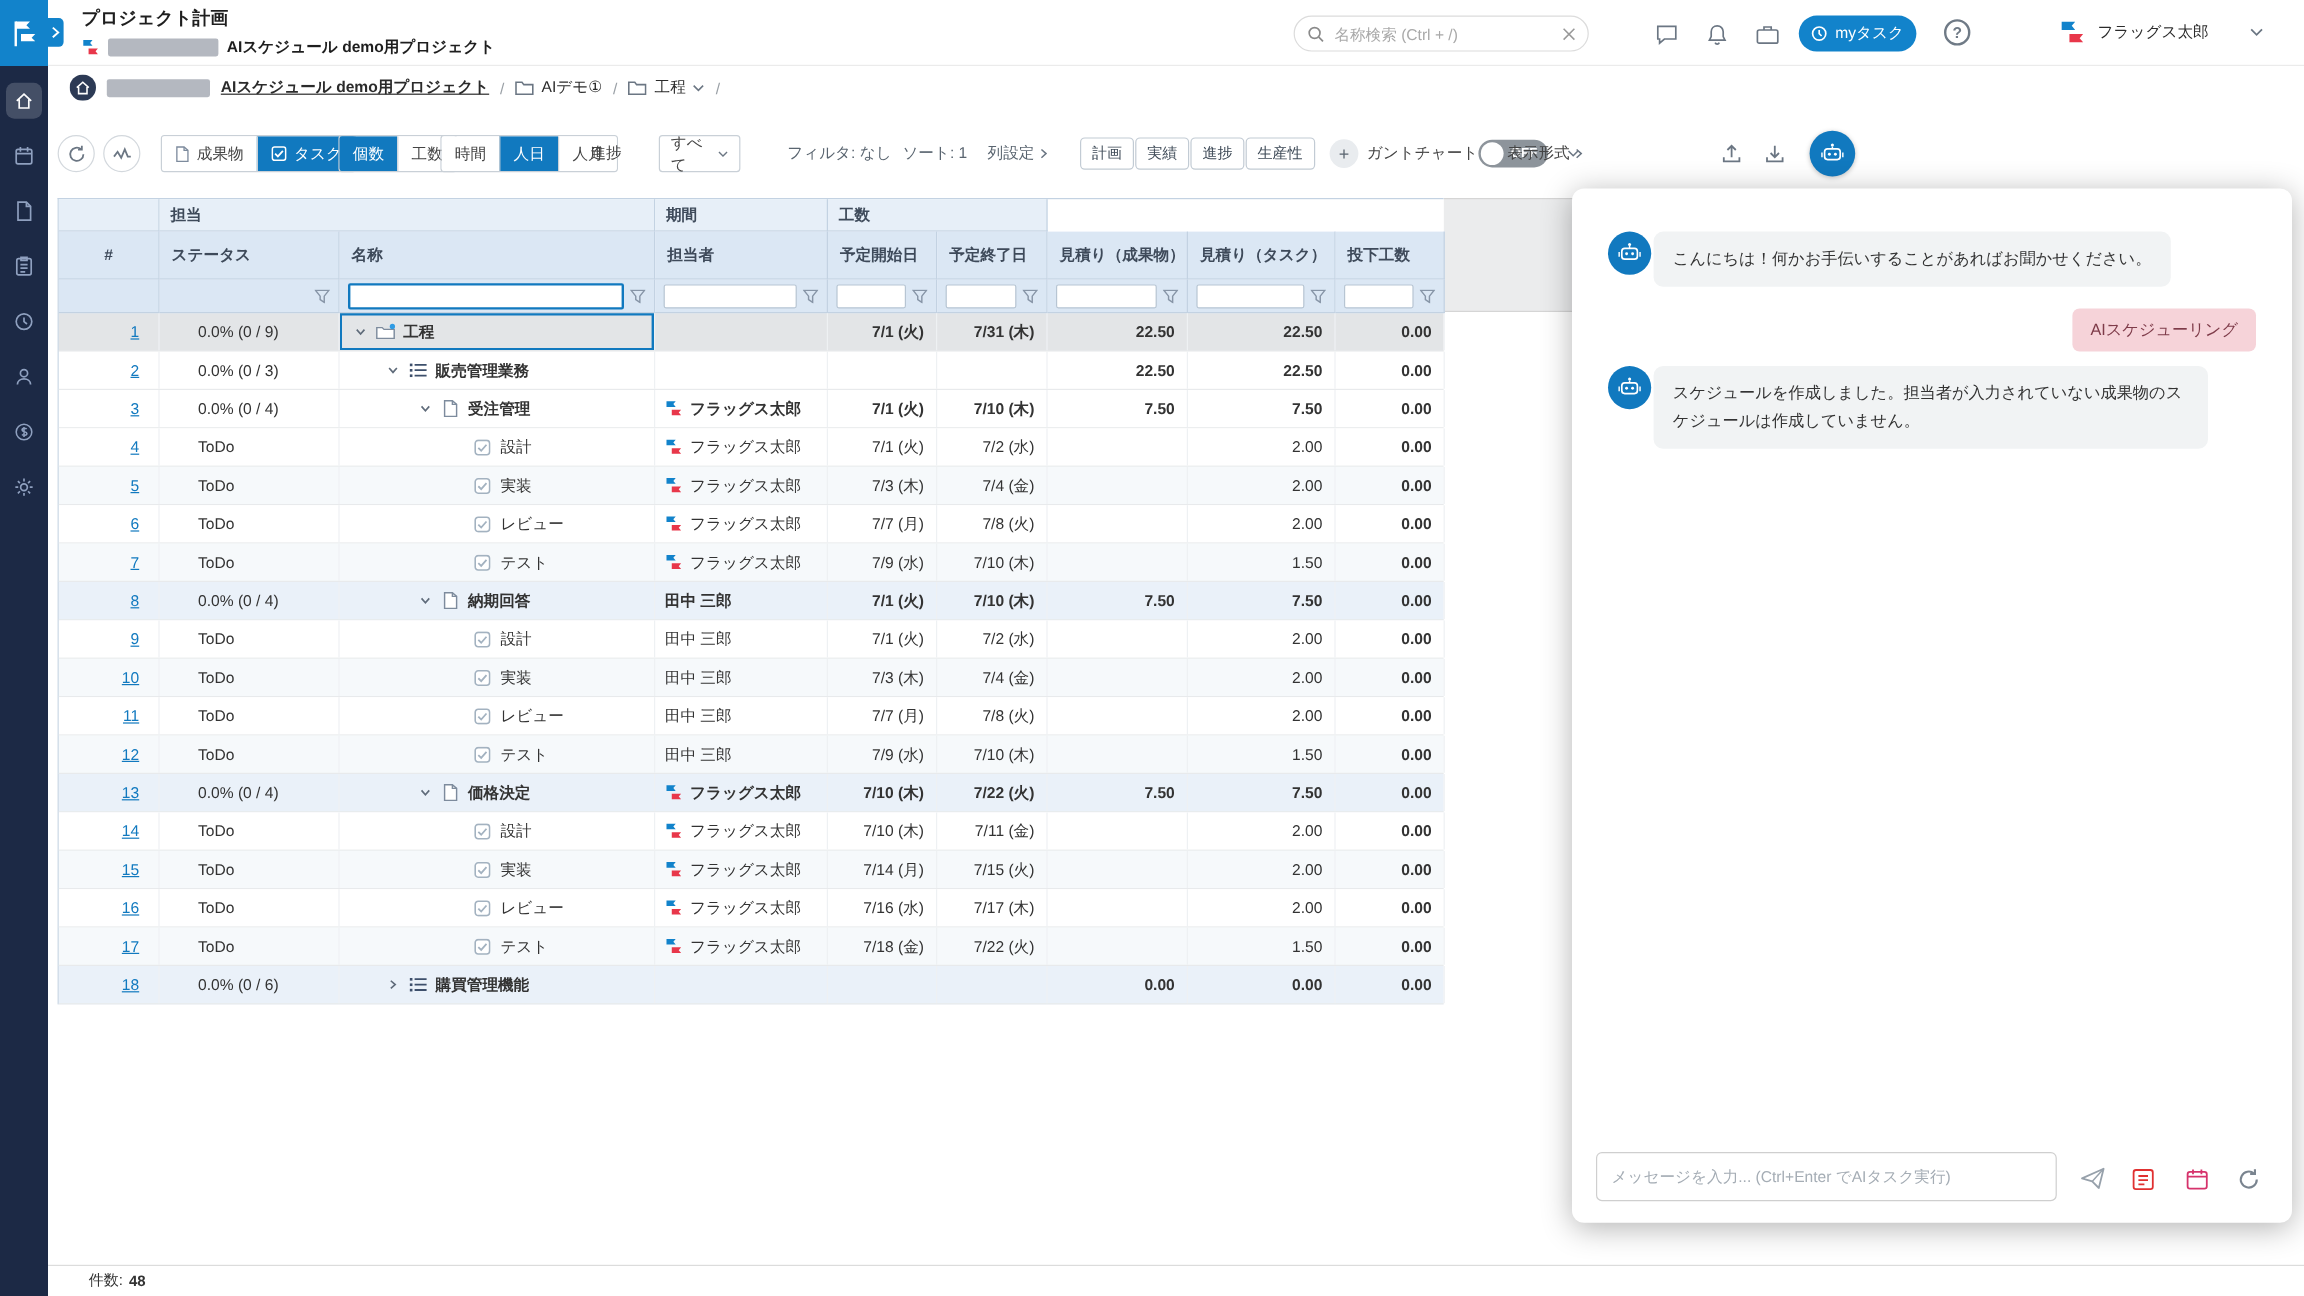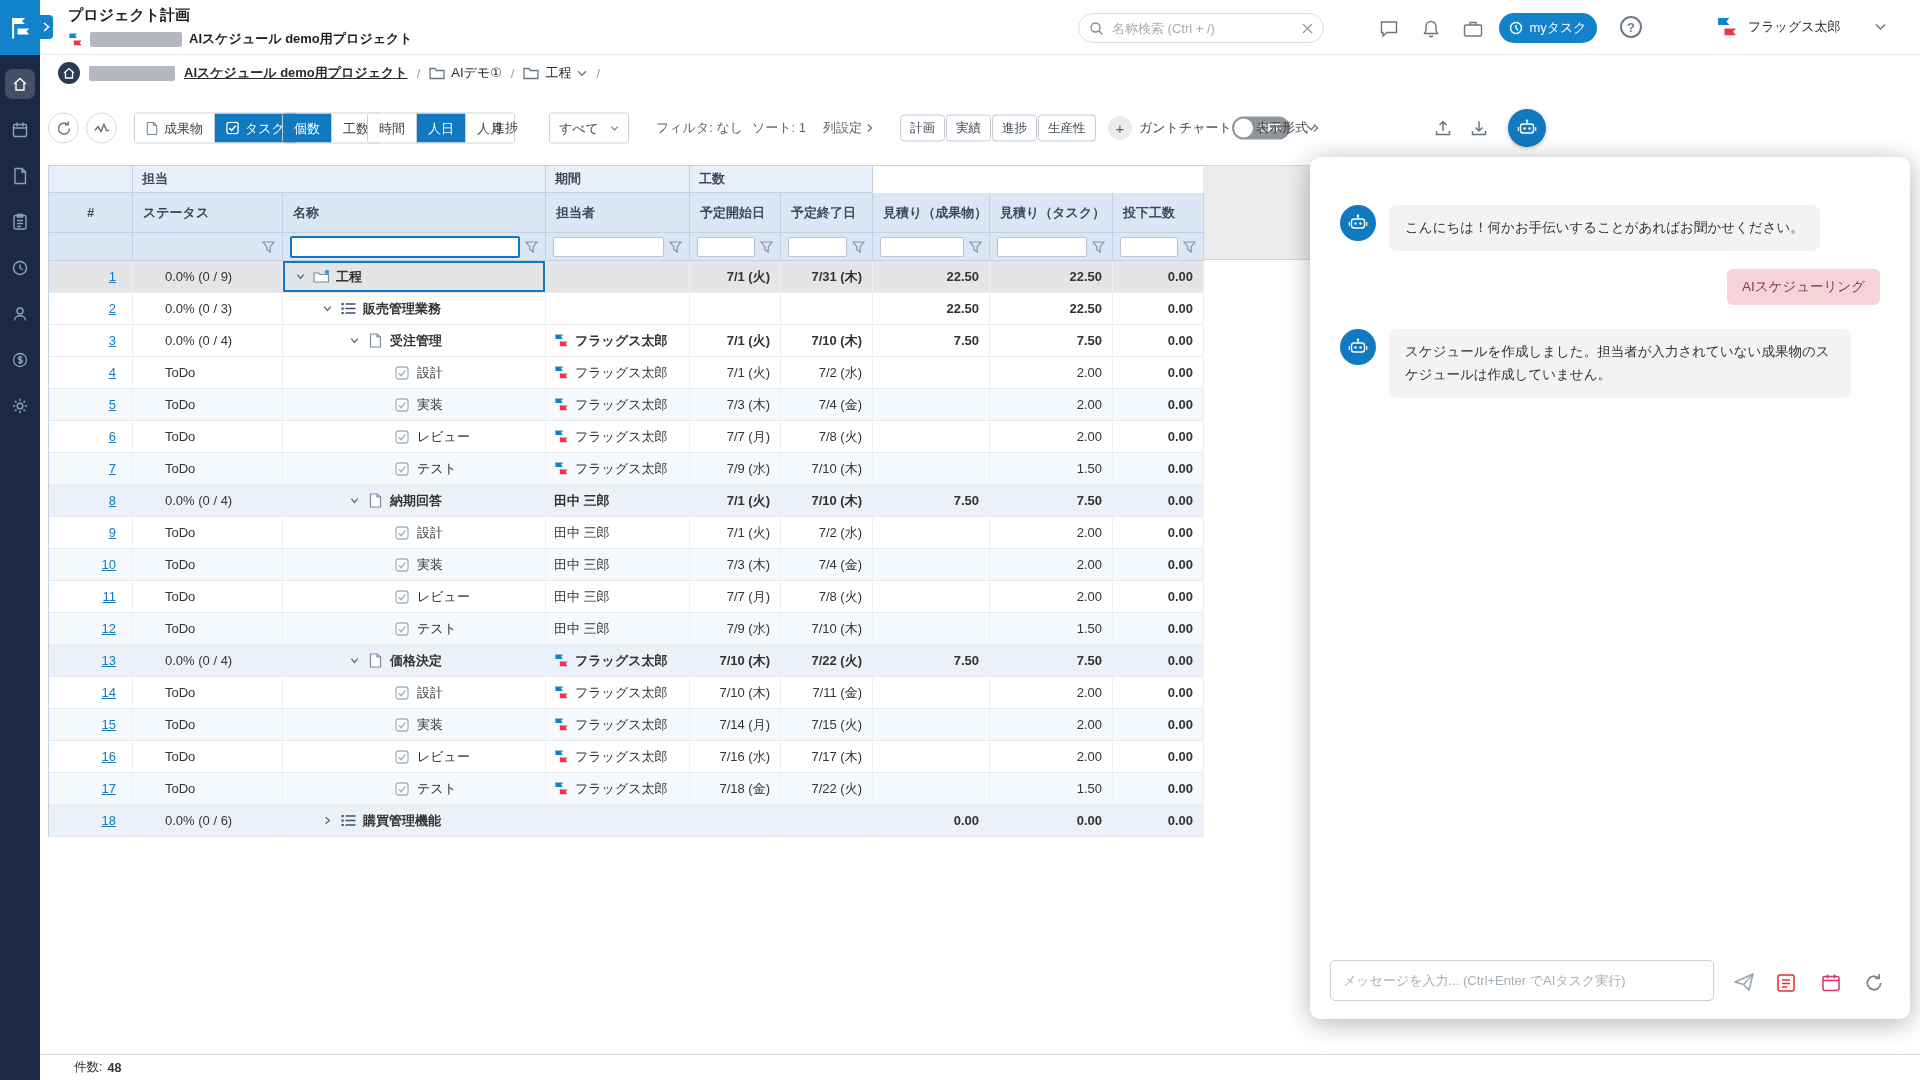--- a/index.html
+++ b/index.html
@@ -45,21 +45,21 @@
 
 
 .toolbar{position:absolute;left:40px;top:91px;width:1880px;height:74px;background:#fff;z-index:8}
 .tool{position:absolute;top:50%;transform:translateY(-50%)}
 .circle-btn{width:31px;height:31px;border:1px solid #d3d8dd;border-radius:50%;background:#fff;display:flex;align-items:center;justify-content:center;cursor:pointer}
 .seg-group{display:flex;border:1px solid #c9d0d7;border-radius:3px;overflow:hidden;height:31px}
 .seg{display:flex;align-items:center;gap:6px;padding:0 11px;background:#fff;color:#444;font-size:13px;cursor:pointer;border-left:1px solid #c9d0d7;white-space:nowrap}
 .seg:first-child{border-left:0}
 .seg.active{background:#1179bf;color:#fff}
 .plain-btn{color:#444;font-size:13px;cursor:pointer;background:none;border:none;font-family:inherit;white-space:nowrap}
-.select{display:flex;align-items:center;justify-content:space-between;width:80px;height:31px;border:1px solid #c9d0d7;border-radius:3px;
+.select{display:flex;align-items:center;justify-content:space-between;width:68px;height:31px;border:1px solid #c9d0d7;border-radius:3px;
   padding:0 9px;color:#444;cursor:pointer;background:#fff}
 .meta-label{color:#5a6570;font-size:13px;cursor:pointer;display:flex;align-items:center;gap:5px;white-space:nowrap}
 .chip{height:27px;display:flex;align-items:center;padding:0 9px;border:1px solid #c2cbd4;border-radius:4px;color:#3e4a57;background:#fff;cursor:pointer;font-size:12.5px;white-space:nowrap}
 .add-btn{width:24px;height:24px;border-radius:50%;background:#e9ecef;color:#5a6570;display:flex;align-items:center;justify-content:center;font-size:15px;cursor:pointer}
 .toggle{width:58px;height:23px;border-radius:12px;background:#8d949b;position:relative;cursor:pointer}
 .toggle .knob{position:absolute;left:2px;top:2px;width:19px;height:19px;border-radius:50%;background:#fff}
 .toggle .tlabel{position:absolute;right:9px;top:5px;color:#fff;font-size:11px;font-weight:700}
 .ai-btn{width:38px;height:38px;border-radius:50%;background:#1179bf;display:flex;align-items:center;justify-content:center;cursor:pointer;box-shadow:0 1px 4px rgba(0,0,0,.25);border:0}
 
 
@@ -93,21 +93,21 @@
 .aflag{display:inline-flex;flex:none}
 .cell-selected{box-shadow:inset 0 0 0 2px #1179bf}
 .bg-selected{background:#e3e5e7}
 .bg-parent{background:#eaf1f9}
 .bg-alt{background:#f6f9fb}
 .bg-white{background:#fff}
 
 
 .chat{position:absolute;left:1310px;top:157px;width:600px;height:862px;background:#fff;border-radius:10px;
   box-shadow:0 4px 26px rgba(0,0,0,.3);z-index:30;padding:24px 30px}
-.msg{display:flex;gap:13px;margin-top:24px}
+.msg{display:flex;gap:2px;margin-top:12px}
 .avatar{flex:none;width:36px;height:36px;border-radius:50%;background:#1179bf;display:flex;align-items:center;justify-content:center}
 .bubble{background:#f1f3f4;border-radius:8px;padding:12px 16px;font-size:13.5px;line-height:1.65;color:#333;max-width:462px}
 .user-row{display:flex;justify-content:flex-end;margin-top:18px;margin-bottom:2px}
 .chip-pink{background:#f6d3d9;color:#7e3b49;border-radius:6px;padding:9px 15px;font-size:13.5px}
 .chat-input{position:absolute;left:20px;bottom:18px;width:384px;height:41px;border:1px solid #cfcfcf;border-radius:5px;
   padding:0 12px;font-size:13px;font-family:inherit;outline:none;color:#333;background:#fff}
 .chat-input::placeholder{color:#a5adb5}
 .ci{position:absolute;bottom:26px;cursor:pointer;background:none;border:0}
 .ci-send{left:423px}.ci-list{left:466px}.ci-cal{left:511px}.ci-refresh{left:554px}
 

